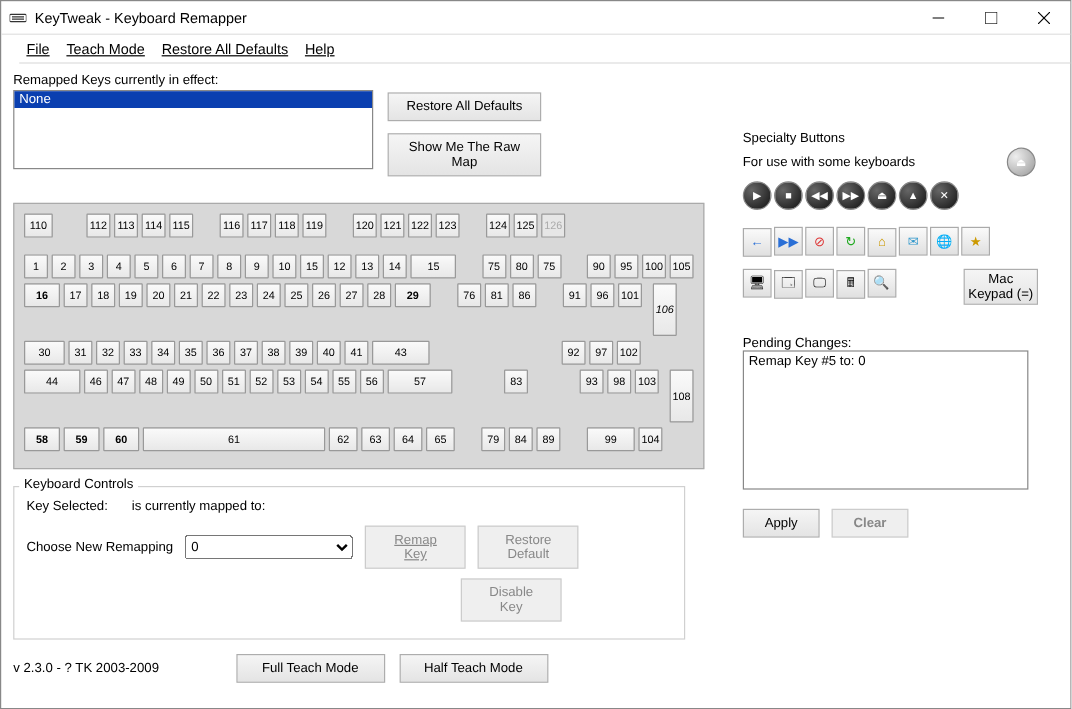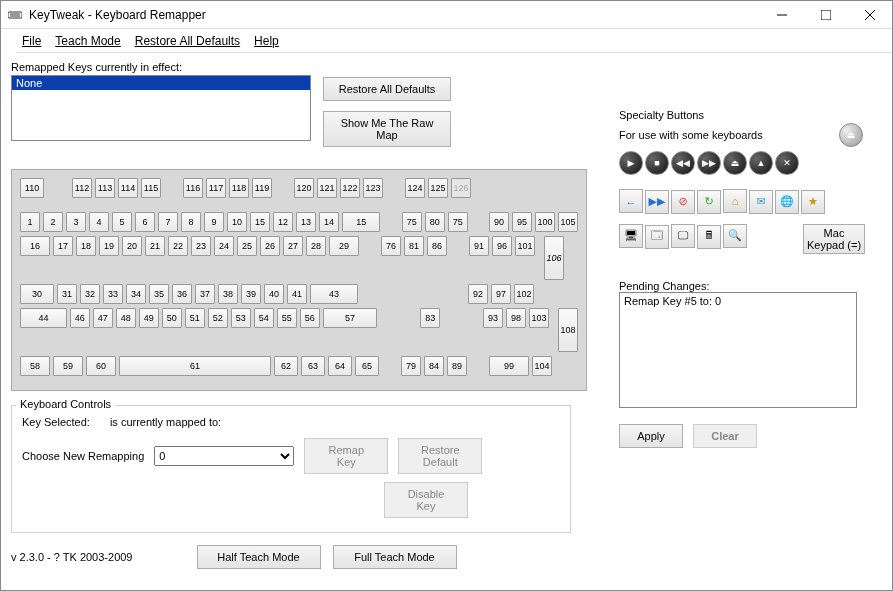--- a/index.html
+++ b/index.html
@@ -17,21 +17,21 @@
 .listbox { width: 300px; height: 66px; border:1px solid #888; background:#fff; }
 .listbox .item { background:#0a3fb0; color:#fff; padding:1px 4px; font-size:11px; }
 .btn { background: linear-gradient(#f5f5f5,#e4e4e4); border:1px solid #adadad; padding: 5px 14px; font-size:11px; cursor:default; display:inline-block; text-align:center; }
 .btn.big { width:128px; }
 .btn.disabled { color:#888; background:#efefef; border-color:#ccc; }
 .row { display:flex; gap:12px; align-items:flex-start; }
 .kbpanel { margin-top:22px; width:576px; background:#d8d8d8; border:1px solid #aaa; padding:8px 8px 10px 8px; }
 .krow { display:flex; gap:3px; margin-bottom:4px; }
 .key { background:linear-gradient(#fafafa,#e8e8e8); border:1px solid #999; border-radius:1px; height:20px; display:flex; align-items:center; justify-content:center; font-size:9px; min-width:20px; cursor:default; padding:0 2px;}
 .key.dim { color:#aaa; background:#e6e6e6; }
-.key.w20{width:20px;} .key.w24{width:24px;} .key.w30{width:30px;} .key.w34{width:34px;} .key.w40{width:40px;} .key.w48{width:48px;} .key.w56{width:56px;} .key.w152{width:152px;}
+.key.w20{width:20px;} .key.w24{width:24px;} .key.w30{width:30px;font-weight:bold;} .key.w34{width:34px;} .key.w40{width:40px;} .key.w48{width:48px;} .key.w56{width:56px;} .key.w152{width:152px;}
 .side { position:absolute; left:618px; top:56px; width:246px; }
 .groupbox { border:1px solid #d0d0d0; padding:10px 10px 14px 10px; margin-top:8px; position:relative; }
 .groupbox .legend { position:absolute; top:-8px; left:4px; background:#fff; padding:0 4px; font-size:11px; }
 .specbtn { width:24px; height:24px; border:1px solid #888; border-radius:12px; background:radial-gradient(circle at 30% 30%, #666,#111); display:inline-flex; align-items:center; justify-content:center; margin-right:2px; cursor:default; color:#fff; font-size:9px;}
 .sqbtn { width:24px; height:24px; border:1px solid #aaa; background:linear-gradient(#fafafa,#e0e0e0); display:inline-flex; align-items:center; justify-content:center; margin-right:2px; cursor:default; font-size:11px;}
 .pending { border:1px solid #888; width:238px; height:116px; padding:2px 4px; font-size:11px; }
 select { height:20px; width:140px; font-size:11px; }
 .footer { display:flex; align-items:center; gap:12px; margin-top:12px; }
 .specrow{margin-top:4px;}
 svg{display:block}
@@ -262,29 +262,29 @@
       <div class="legend">Keyboard Controls</div>
       <div style="display:flex; gap:20px; align-items:center;">
         <span>Key Selected:</span>
         <span>is currently mapped to:</span>
       </div>
       <div style="display:flex; gap:10px; align-items:center; margin-top:10px;">
         <span>Choose New Remapping</span>
         <select>
           <option>0</option>
         </select>
-        <div class="btn disabled" style="width:84px;">Remap Key</div>
+        <div class="btn disabled" style="width:84px;text-decoration:underline;">Remap Key</div>
         <div class="btn disabled" style="width:84px;">Restore Default</div>
       </div>
       <div style="display:flex; margin-top:8px;">
         <span style="width:362px;"></span>
         <div class="btn disabled" style="width:84px;">Disable Key</div>
       </div>
     </div>
 
     <div class="footer">
       <span>v 2.3.0 - ? TK 2003-2009</span>
       <span style="width:40px;"></span>
+      <div class="btn" style="width:124px;">Full Teach Mode</div>
       <div class="btn" style="width:124px;">Half Teach Mode</div>
-      <div class="btn" style="width:124px;">Full Teach Mode</div>
     </div>
   </div>
 </div>
 
 </body></html>

